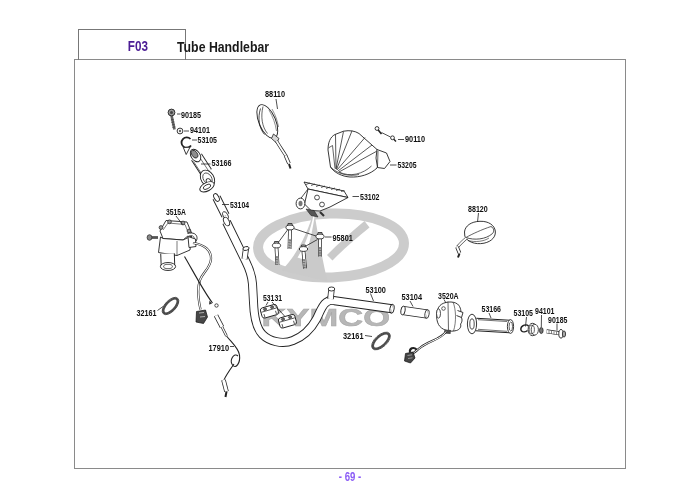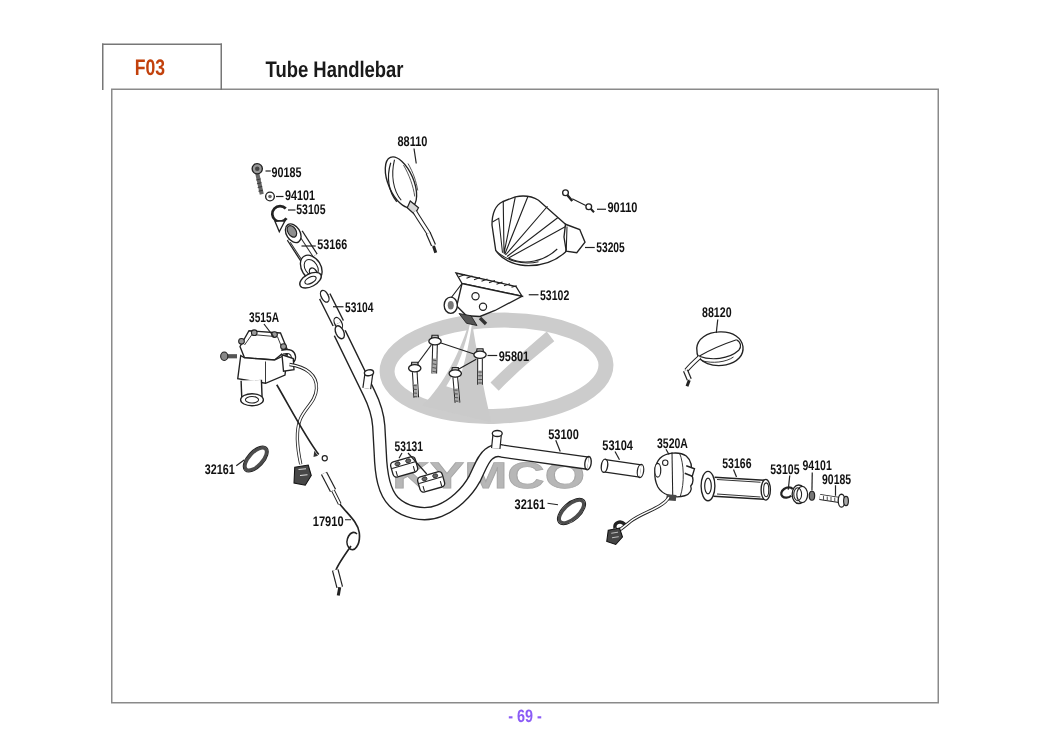--- a/index.html
+++ b/index.html
@@ -1,19 +1,19 @@
 <!DOCTYPE html>
 <html><head>
 <meta charset="utf-8">
 <style>
 html,body{margin:0;padding:0;background:#ffffff;width:700px;height:495px;overflow:hidden;}
 body{font-family:"Liberation Sans", sans-serif;position:relative;}
 #frame{position:absolute;left:74px;top:59px;width:550px;height:408px;border:1px solid #8a8a8a;}
-#fbox{position:absolute;left:68px;top:29px;width:78px;height:30px;border:1px solid #777;border-bottom:none;
- text-align:center;line-height:31px;font-size:15px;font-weight:bold;color:#c2410c;}
+#fbox{position:absolute;left:78px;top:29px;width:78px;height:30px;border:1px solid #777;border-bottom:none;
+ text-align:center;line-height:31px;font-size:15px;font-weight:bold;color:#4c1d95;padding-left:28px;}
 #fbox span{display:inline-block;transform:scaleX(0.78);margin-right:16px;}
 #title{position:absolute;left:177px;top:37.5px;font-size:15px;font-weight:bold;color:#1a1a1a;transform:scaleX(0.82);transform-origin:left top;}
 #pageno{position:absolute;left:0;top:469.5px;width:700px;text-align:center;font-size:12px;font-weight:bold;color:#8b5cf6;}
 #pageno span{display:inline-block;transform:scaleX(0.8);}
 svg{position:absolute;left:0;top:0;}
 text{font-family:"Liberation Sans",sans-serif;font-weight:bold;font-size:9.3px;fill:#111;}
 .ln{stroke:#222;stroke-width:0.8;fill:none;}
 .wt{fill:#ffffff;stroke:#222;stroke-width:0.9;}
 </style>
 </head>

